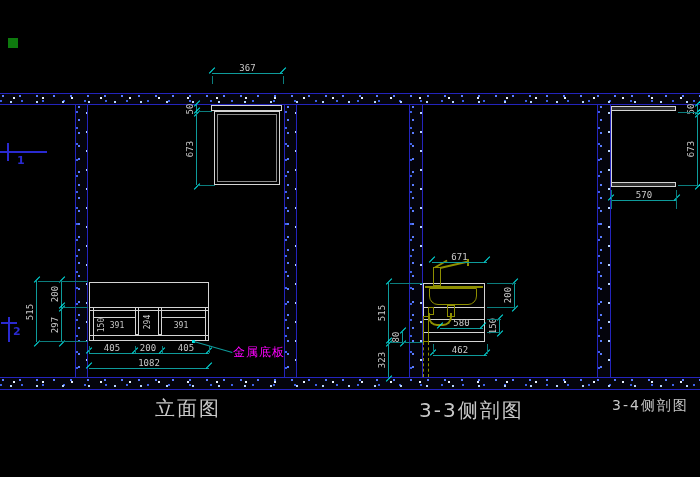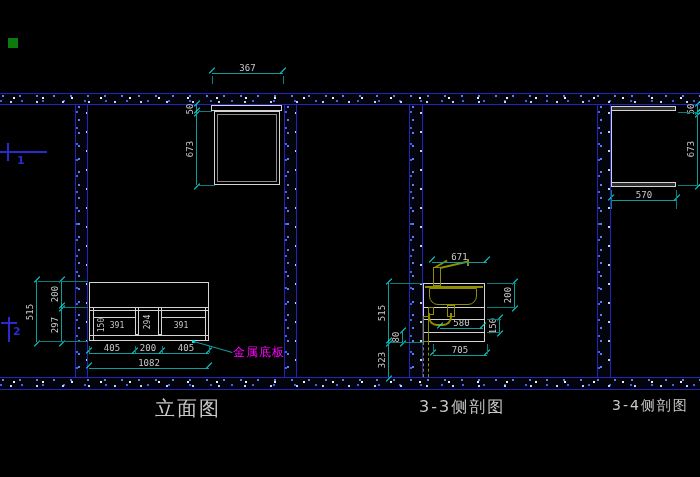--- a/index.html
+++ b/index.html
@@ -167,21 +167,21 @@
   <div class="dimv" style="left:514px;top:283px;height:24px">
     <span class="dt">200</span>
   </div>
   <div class="dimv" style="left:499px;top:319px;height:13px">
     <span class="dt">150</span>
   </div>
   <div class="dimh" style="left:440px;top:328px;width:43px">
     <span class="dt">580</span>
   </div>
   <div class="dimh" style="left:433px;top:355px;width:54px">
-    <span class="dt">705</span>
+    <span class="dt">462</span>
   </div>
   <div class="exth" style="left:390px;top:283px;width:33px"></div>
   <div class="exth" style="left:390px;top:342px;width:33px"></div>
   <div class="exth" style="left:487px;top:283px;width:29px"></div>
   <div class="exth" style="left:487px;top:307px;width:29px"></div>
   <div class="exth" style="left:487px;top:319px;width:14px"></div>
   <div class="exth" style="left:487px;top:332px;width:14px"></div>
   <div class="extv" style="left:433px;top:344px;height:10px"></div>
   <div class="extv" style="left:487px;top:344px;height:10px"></div>
 
@@ -203,16 +203,16 @@
   <div class="extv" style="left:676px;top:190px;height:19px"></div>
 
   <div class="bluemark" style="left:0;top:151px;width:47px;border-top:2px solid #2a2ad0"></div>
   <div class="bluemark" style="left:7px;top:143px;height:18px;border-left:2px solid #2a2ad0"></div>
   <span class="bluetxt" style="left:17px;top:155px">1</span>
   <div class="bluemark" style="left:8px;top:317px;height:25px;border-left:2px solid #2a2ad0"></div>
   <div class="bluemark" style="left:1px;top:322px;width:16px;border-top:2px solid #2a2ad0"></div>
   <span class="bluetxt" style="left:13px;top:326px">2</span>
 
   <span class="viewlabel" style="left:155px;top:395px">立面图</span>
-  <span class="viewlabel" style="left:419px;top:397px;font-size:16px">3-3侧剖图</span>
+  <span class="viewlabel" style="left:419px;top:397px;font-size:20px">3-3侧剖图</span>
   <span class="viewlabel" style="left:612px;top:397px;font-size:14px">3-4侧剖图</span>
 
 </div>
 
 </body></html>

